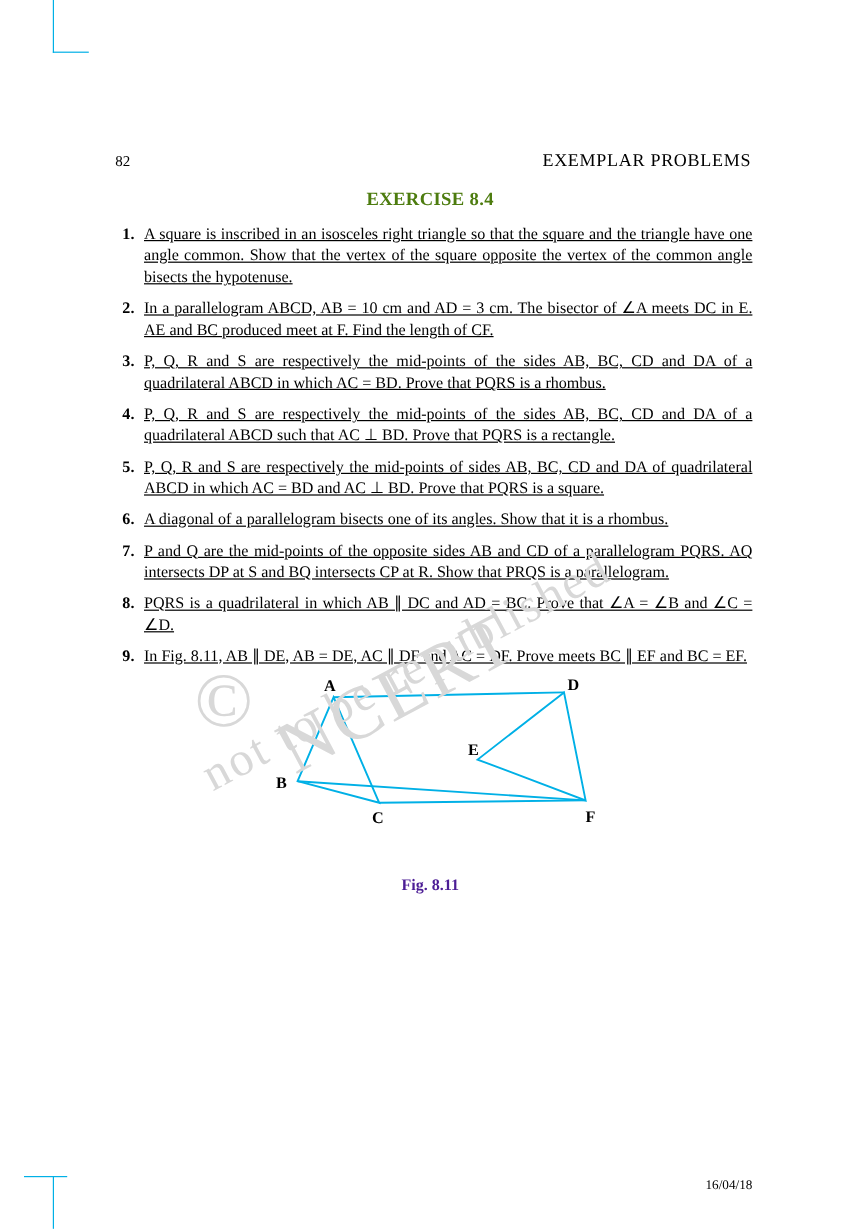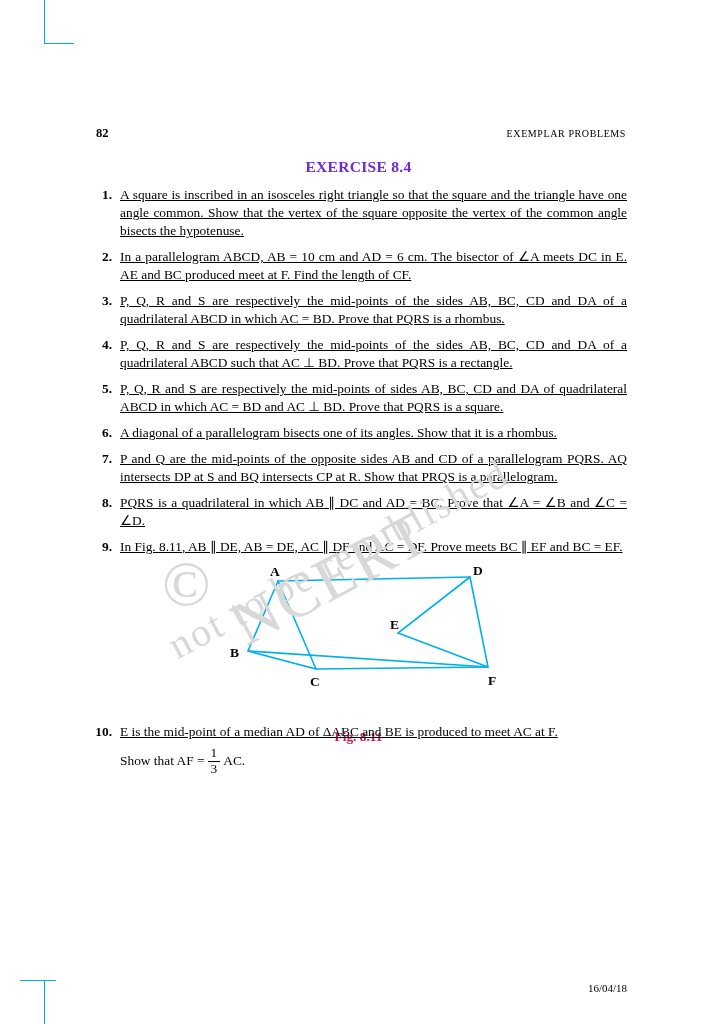--- a/index.html
+++ b/index.html
@@ -38,34 +38,33 @@
     left: 96px;
     top: 126px;
     width: 530px;
     display: flex;
     justify-content: space-between;
     align-items: baseline;
     font-size: 12.5px;
   }
   .header .pagenum {
     font-size: 12.5px;
-    font-weight: bold;
   }
   .header .booktitle {
-    font-size: 10px;
+    font-size: 15px;
     letter-spacing: 0.6px;
   }
 
   .exercise-title {
     position: absolute;
     left: 0;
     top: 158px;
     width: 717px;
     text-align: center;
-    color: #6d28d9;
+    color: #4d7c0f;
     font-weight: bold;
     font-size: 15.5px;
     letter-spacing: 0.3px;
   }
 
   .content {
     position: absolute;
     left: 90px;
     top: 186px;
     width: 537px;
@@ -99,21 +98,21 @@
 
   
   .figure-wrap {
     position: relative;
     width: 537px;
     height: 160px;
     margin-top: 4px;
   }
   .figure-caption {
     text-align: center;
-    color: #be185d;
+    color: #4c1d95;
     font-weight: bold;
     font-size: 13.4px;
     margin-top: 2px;
     margin-bottom: 8px;
   }
 
   
   .frac {
     display: inline-block;
     vertical-align: middle;
@@ -206,21 +205,21 @@
   <div class="exercise-title">EXERCISE 8.4</div>
 
   <div class="content">
     <ol class="problems">
       <li>
         <span class="num">1.</span>
         <span class="item-text">A square is inscribed in an isosceles right triangle so that the square and the triangle have one angle common. Show that the vertex of the square opposite the vertex of the common angle bisects the hypotenuse.</span>
       </li>
       <li>
         <span class="num">2.</span>
-        <span class="item-text">In a parallelogram ABCD, AB = 10 cm and AD = 6 cm. The bisector of ∠A meets DC in E. AE and BC produced meet at F. Find the length of CF.</span>
+        <span class="item-text">In a parallelogram ABCD, AB = 10 cm and AD = 3 cm. The bisector of ∠A meets DC in E. AE and BC produced meet at F. Find the length of CF.</span>
       </li>
       <li>
         <span class="num">3.</span>
         <span class="item-text">P, Q, R and S are respectively the mid-points of the sides AB, BC, CD and DA of a quadrilateral ABCD in which AC = BD. Prove that PQRS is a rhombus.</span>
       </li>
       <li>
         <span class="num">4.</span>
         <span class="item-text">P, Q, R and S are respectively the mid-points of the sides AB, BC, CD and DA of a quadrilateral ABCD such that AC ⊥ BD. Prove that PQRS is a rectangle.</span>
       </li>
       <li>
@@ -261,27 +260,20 @@
           <text x="220" y="123">C</text>
           <text x="383" y="12">D</text>
           <text x="300" y="66">E</text>
           <text x="398" y="122">F</text>
         </g>
       </svg>
       <div class="figure-caption">Fig.  8.11</div>
     </div>
 
     <ol class="problems">
-      <li>
-        <span class="num">10.</span>
-        <span class="item-text">E is the mid-point of a median AD of ΔABC and BE is produced to meet AC at F.</span>
-        <span class="q10-line2">
-          <span>Show that AF =</span><span class="frac"><span class="top">1</span><span class="bar"></span><span class="bot">3</span></span><span>AC.</span>
-        </span>
-      </li>
     </ol>
   </div>
 
   <div class="watermark">
     <div class="wm-text wm-copy">©</div>
     <div class="wm-text wm-ncert">NCERT</div>
     <div class="wm-text wm-not">not to be republished</div>
   </div>
 
   <div class="footer-date">16/04/18</div>

